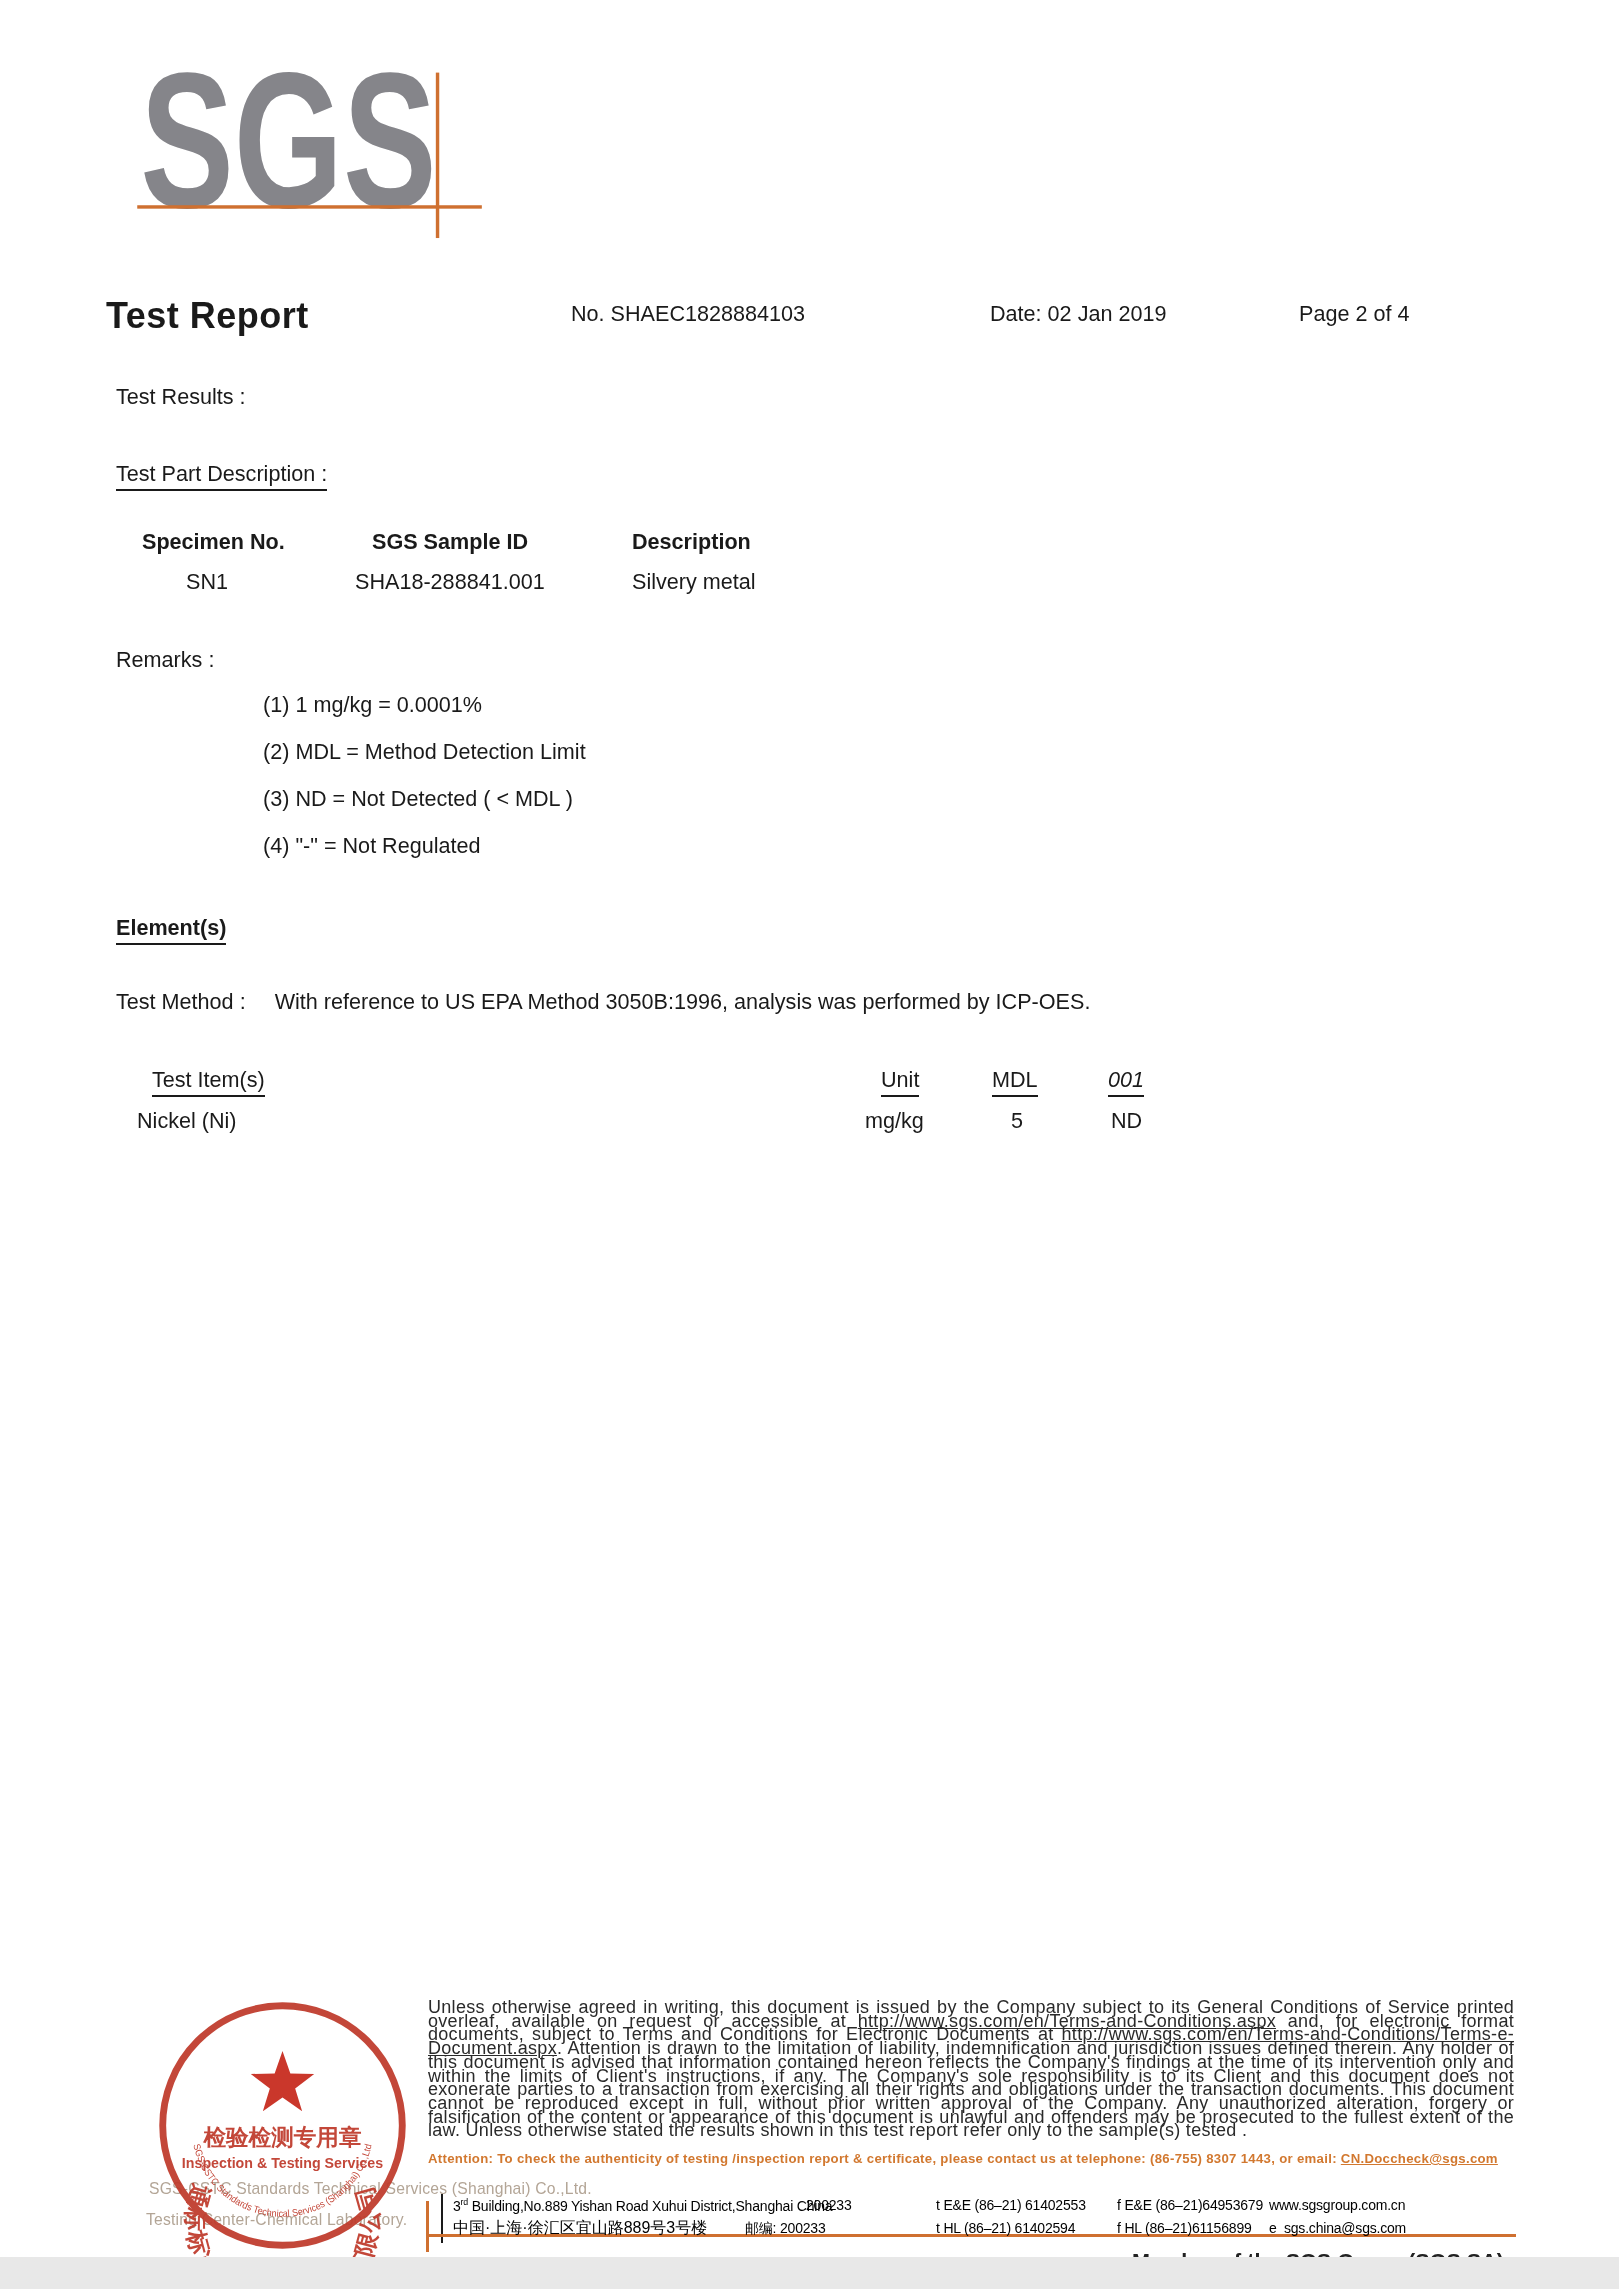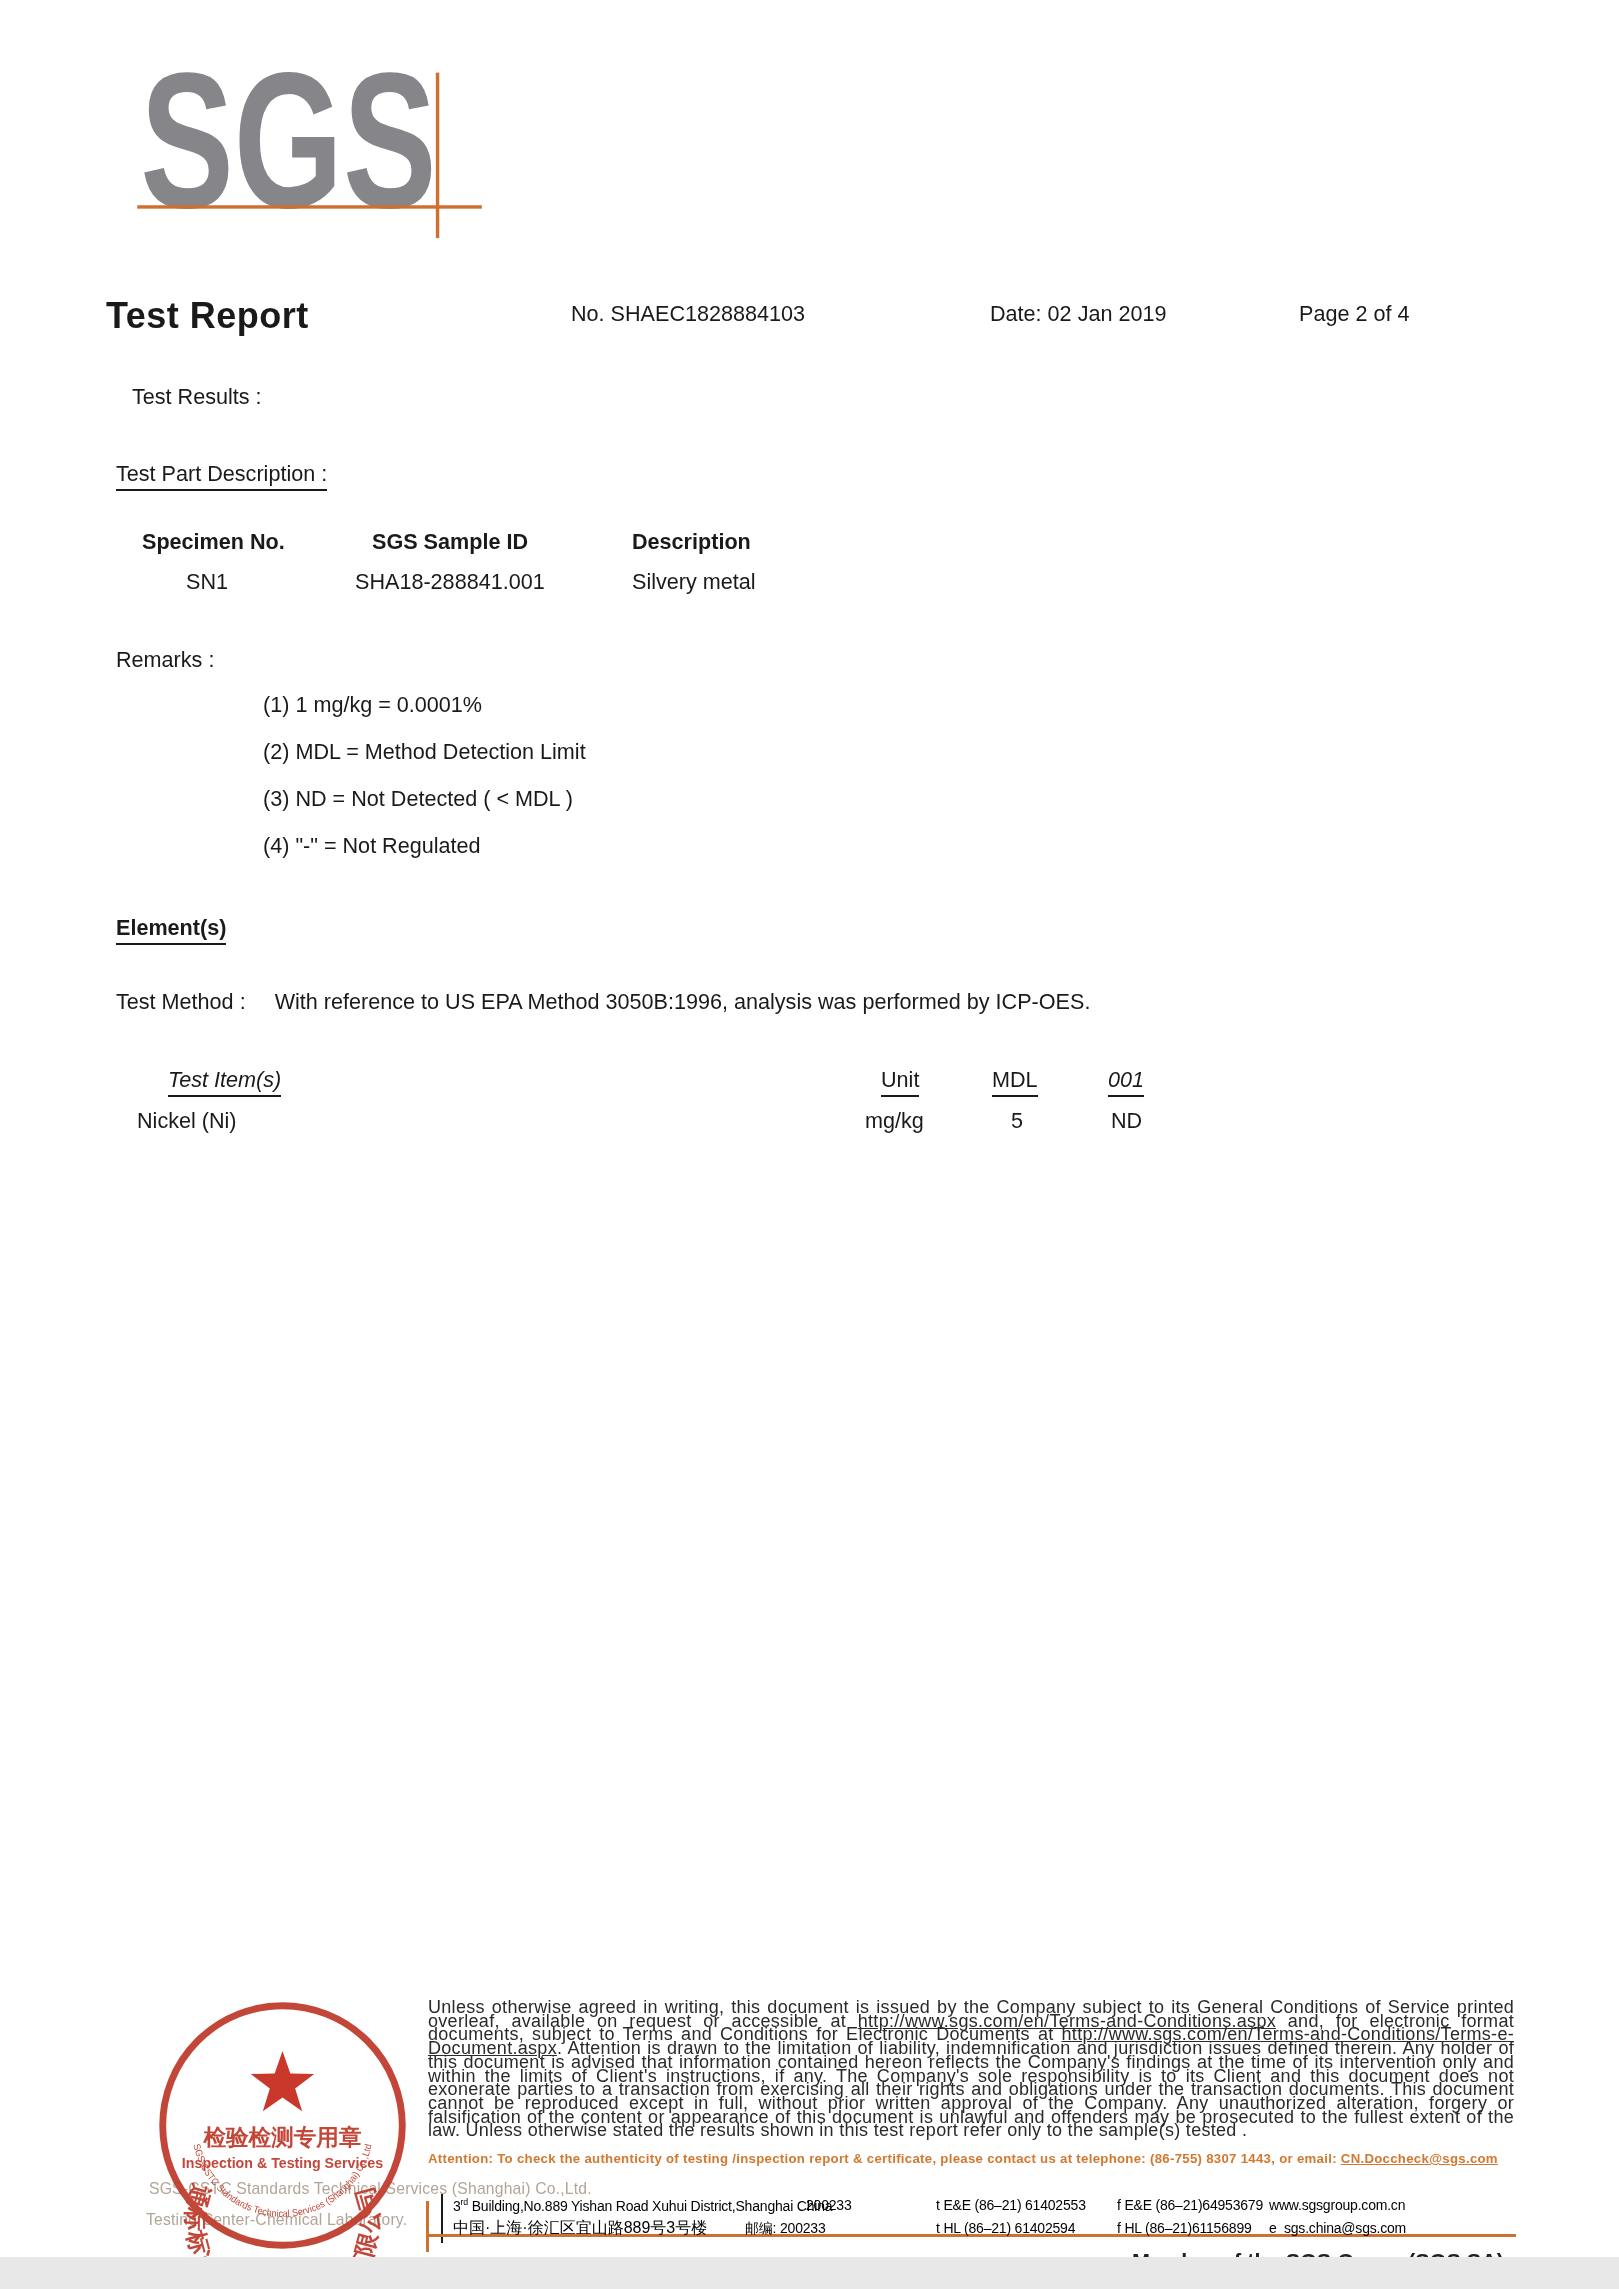--- a/index.html
+++ b/index.html
@@ -44,42 +44,42 @@
     <text x="5" y="156" font-size="198" font-weight="bold" fill="#85858a" textLength="303" lengthAdjust="spacingAndGlyphs" font-family="Liberation Sans, DejaVu Sans, sans-serif">SGS</text>
     <rect x="2" y="154.5" width="352" height="3.5" fill="#cf7030"></rect>
     <rect x="307" y="19" width="3.5" height="169" fill="#cf7030"></rect>
   </svg>
 
   <div class="abs title" style="left:106px; top:295px;">Test Report</div>
   <div class="abs fs22" style="left:571px; top:301px;">No. SHAEC1828884103</div>
   <div class="abs fs22" style="left:990px; top:301px;">Date: 02 Jan 2019</div>
   <div class="abs fs22" style="left:1299px; top:301px;">Page 2 of 4</div>
 
-  <div class="abs fs22" style="left:116px; top:384px;margin-left:16px;">Test Results :</div>
+  <div class="abs fs22" style="left:116px; top:384px;">Test Results :</div>
   <div class="abs fs22 ul" style="left:116px; top:461px;">Test Part Description :</div>
 
   <div class="abs fs22 bold" style="left:142px; top:529px;">Specimen No.</div>
   <div class="abs fs22 bold" style="left:372px; top:529px;">SGS Sample ID</div>
   <div class="abs fs22 bold" style="left:632px; top:529px;">Description</div>
   <div class="abs fs22" style="left:186px; top:569px;">SN1</div>
   <div class="abs fs22" style="left:355px; top:569px;">SHA18-288841.001</div>
   <div class="abs fs22" style="left:632px; top:569px;">Silvery metal</div>
 
   <div class="abs fs22" style="left:116px; top:647px;">Remarks :</div>
   <div class="abs fs22" style="left:263px; top:692px;">(1) 1 mg/kg = 0.0001%</div>
   <div class="abs fs22" style="left:263px; top:739px;">(2) MDL = Method Detection Limit</div>
   <div class="abs fs22" style="left:263px; top:786px;">(3) ND = Not Detected ( &lt; MDL )</div>
   <div class="abs fs22" style="left:263px; top:833px;">(4) "-" = Not Regulated</div>
 
   <div class="abs fs22 bold ul" style="left:116px; top:915px;">Element(s)</div>
   <div class="abs fs22" style="left:116px; top:989px;">
     <span>Test Method :</span><span style="display:inline-block; width:29px;"></span><span>With reference to US EPA Method 3050B:1996, analysis was performed by ICP-OES.</span>
   </div>
 
-  <div class="abs fs22 ul" style="left:168px; top:1067px;font-style:italic;">Test Item(s)</div>
+  <div class="abs fs22 ul" style="left:152px; top:1067px;">Test Item(s)</div>
   <div class="abs fs22 ul" style="left:881px; top:1067px;">Unit</div>
   <div class="abs fs22 ul" style="left:992px; top:1067px;">MDL</div>
   <div class="abs fs22 ul ital" style="left:1108px; top:1067px;">001</div>
   <div class="abs fs22" style="left:137px; top:1108px;">Nickel (Ni)</div>
   <div class="abs fs22" style="left:865px; top:1108px;">mg/kg</div>
   <div class="abs fs22" style="left:1011px; top:1108px;">5</div>
   <div class="abs fs22" style="left:1111px; top:1108px;">ND</div>
 
   <div class="abs gray-co" style="left:149px; top:2180px;">SGS-CSTC Standards Technical Services (Shanghai) Co.,Ltd.</div>
   <div class="abs gray-co" style="left:146px; top:2211px;">Testing Center-Chemical Laboratory.</div>

